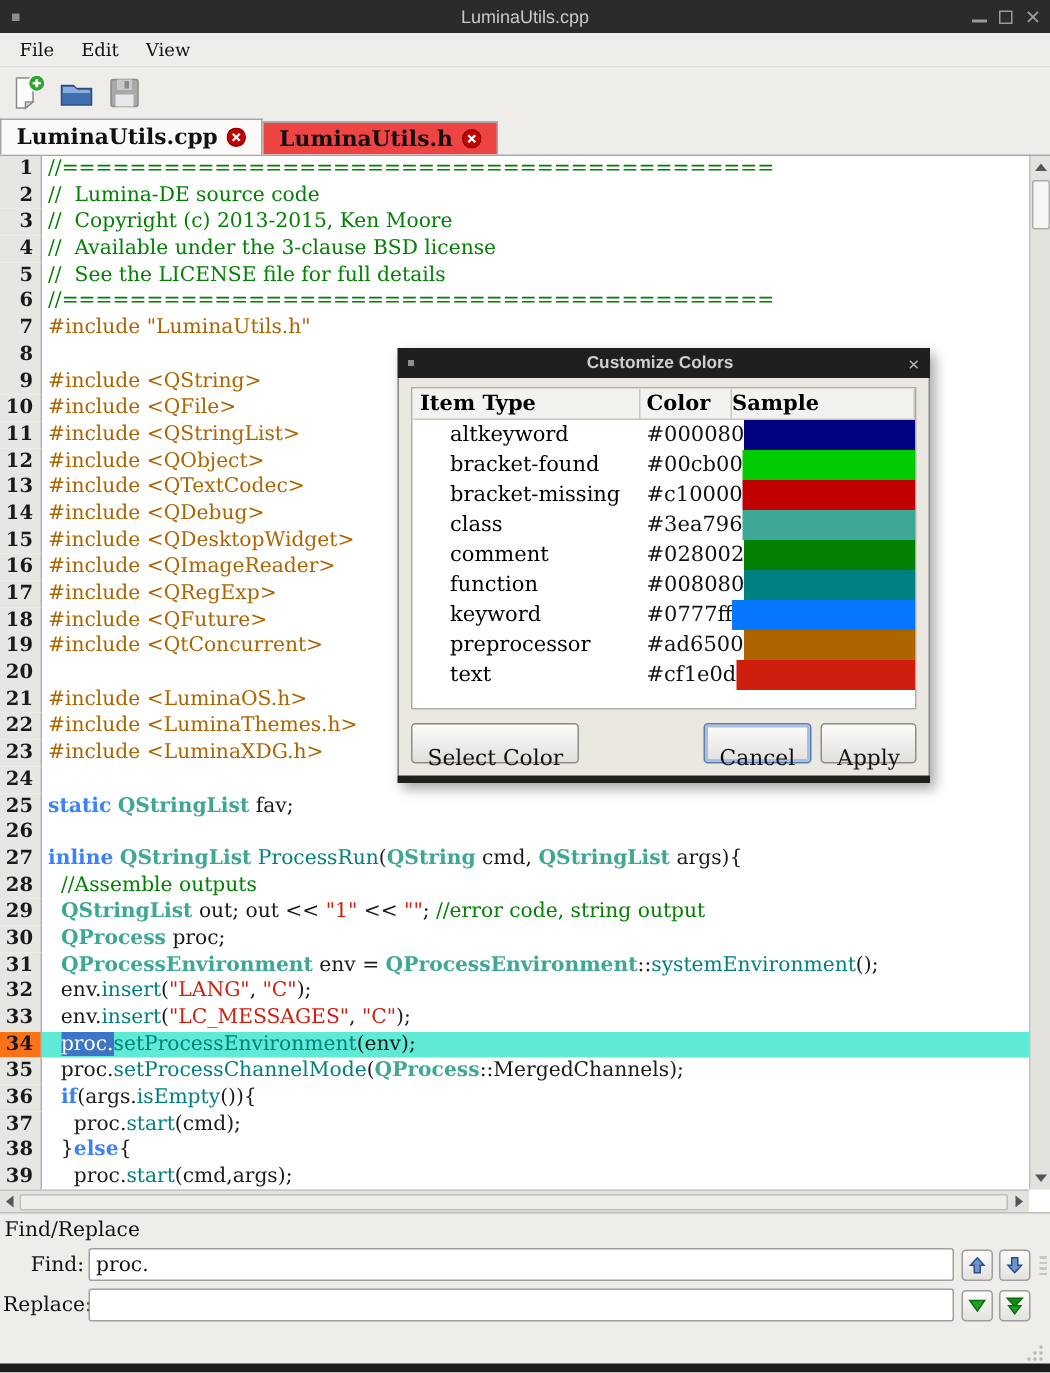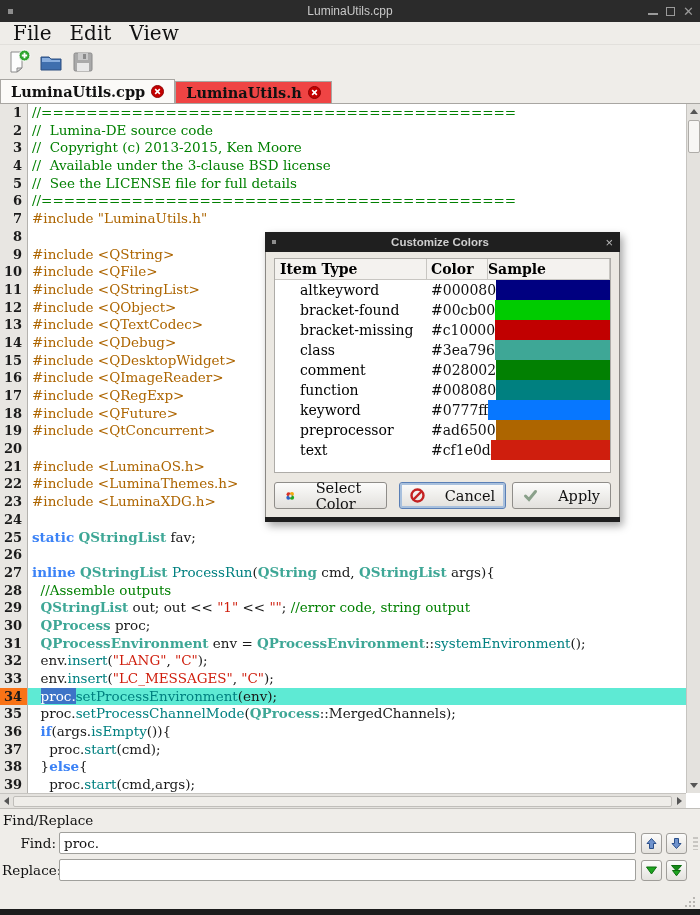--- a/index.html
+++ b/index.html
@@ -11,21 +11,21 @@
   .tb-dot { width:5px; height:5px; background:#8d8d8d; margin-left:8px; }
   .tb-title { position:absolute; left:0; right:0; text-align:center; color:#c9c9c9;
               font-family:"Liberation Sans", sans-serif; font-size:12px; }
   .tb-controls { position:absolute; right:6px; top:0; height:22px; display:flex; align-items:center; gap:8px; }
   .tb-min { width:10px; height:2px; background:#9a9a9a; margin-top:6px; }
   .tb-max { width:9px; height:9px; border:1.5px solid #9a9a9a; }
   .tb-close { color:#9a9a9a; font-size:13px; line-height:13px; font-family:"Liberation Sans",sans-serif; }
 
   .menubar { height:23px; background:#efede9; display:flex; align-items:center; padding-left:4px;
              border-bottom:1px solid #e2e0dc; }
-  .menu-item { font-size:20px; color:#111; padding:0 9px; }
+  .menu-item { font-size:12px; color:#111; padding:0 9px; }
 
   .toolbar { height:34px; background:#efede9; display:flex; align-items:center; padding-left:5px; gap:4px; }
   .tool-btn { width:28px; height:28px; display:flex; align-items:center; justify-content:center; }
 
   
   .tabbar { height:24px; display:flex; align-items:flex-end; background:#efede9; }
   .tab { height:24px; display:flex; align-items:center; gap:6px; padding:0 10px;
          font-size:14.5px; font-weight:bold; color:#111;
          border:1px solid #a8a6a2; border-bottom:none; background:#d8d6d2; }
   .tab.active { background:#fbfaf8; height:24px; position:relative; z-index:2; }
@@ -97,21 +97,21 @@
   .chead .cc { border-right:1px solid #c8c6c2; }
   .cc-item   { flex:0 0 152px; padding-left:5px; }
   .cc-color  { flex:0 0 61px;  padding-left:4px; }
   .cc-sample { flex:1; }
   .crow .cc-item { padding-left:25px; }
   .crow .cc-color { color:#111; }
   .dlg-buttons { display:flex; align-items:center; margin-top:9px; gap:6px; }
   .dlg-btn { height:27px; border:1px solid #8f8d89; border-radius:3px;
              background:linear-gradient(#fcfcfb,#e2e0dc); font-family:"DejaVu Serif",serif;
              font-size:14.5px; color:#111; display:flex; align-items:center; justify-content:center;
-             gap:20px; padding:0 10px; }
+             gap:20px; padding:0 10px;flex-direction:column; }
   .dlg-btn.focused { box-shadow:0 0 0 2px #a8c0dd inset; border-color:#5a7fb5; }
   .dlg-spacer { flex:1; }
   .dlg-bottom { height:5px; background:#1e1e1e; }
 </style>
 </head>
 <body>
 
 <div class="titlebar">
   <div class="tb-dot"></div>
   <div class="tb-title">LuminaUtils.cpp</div>

